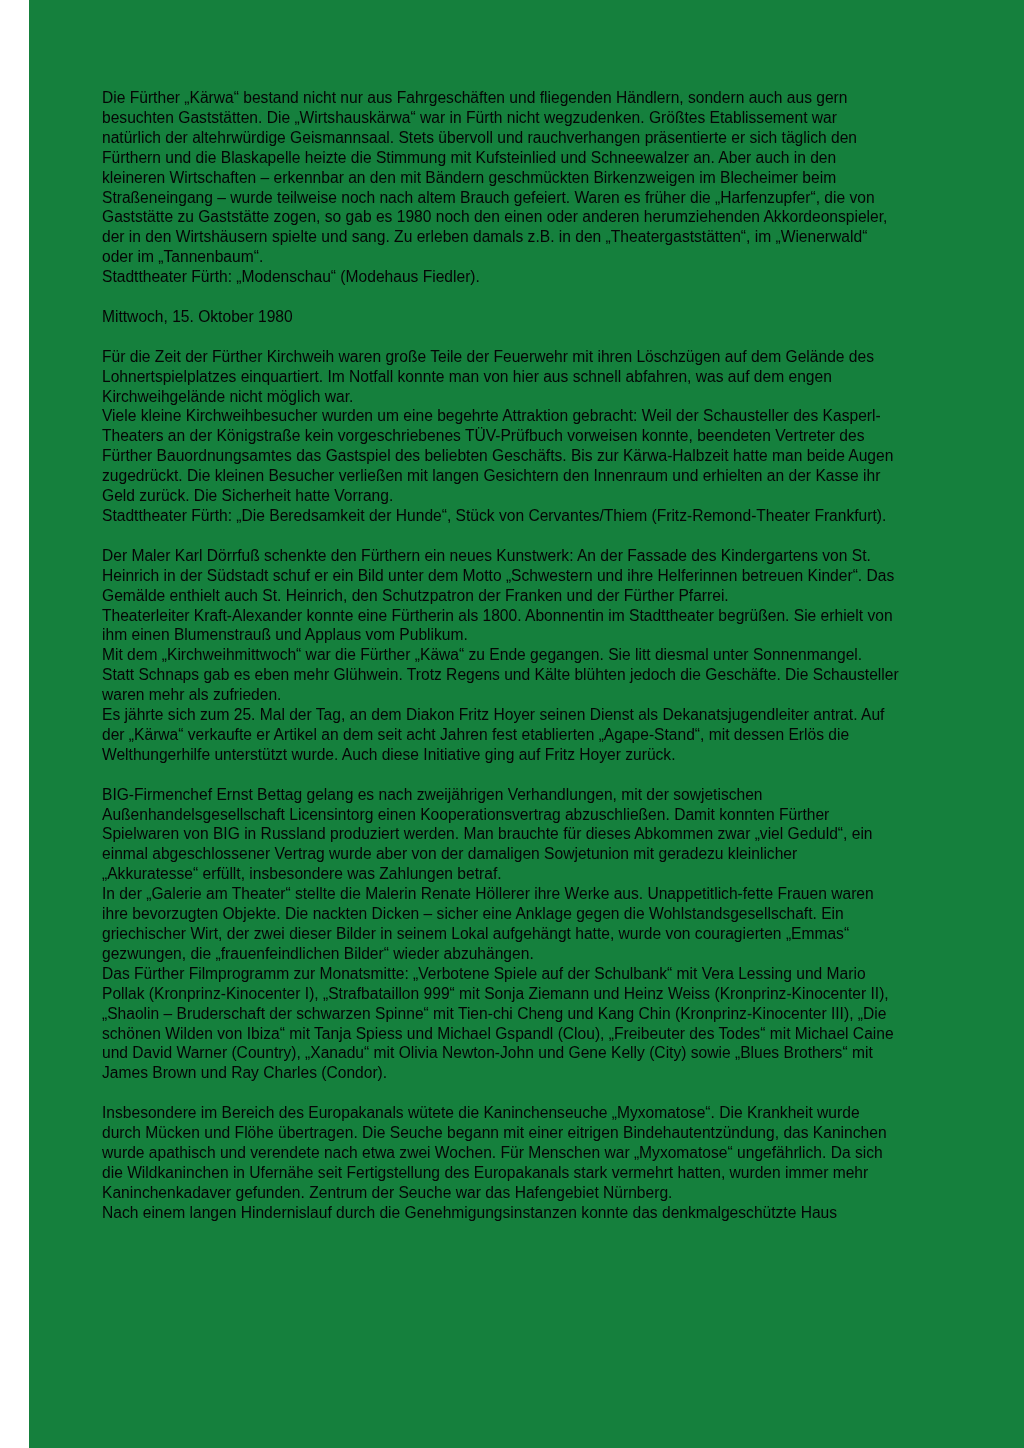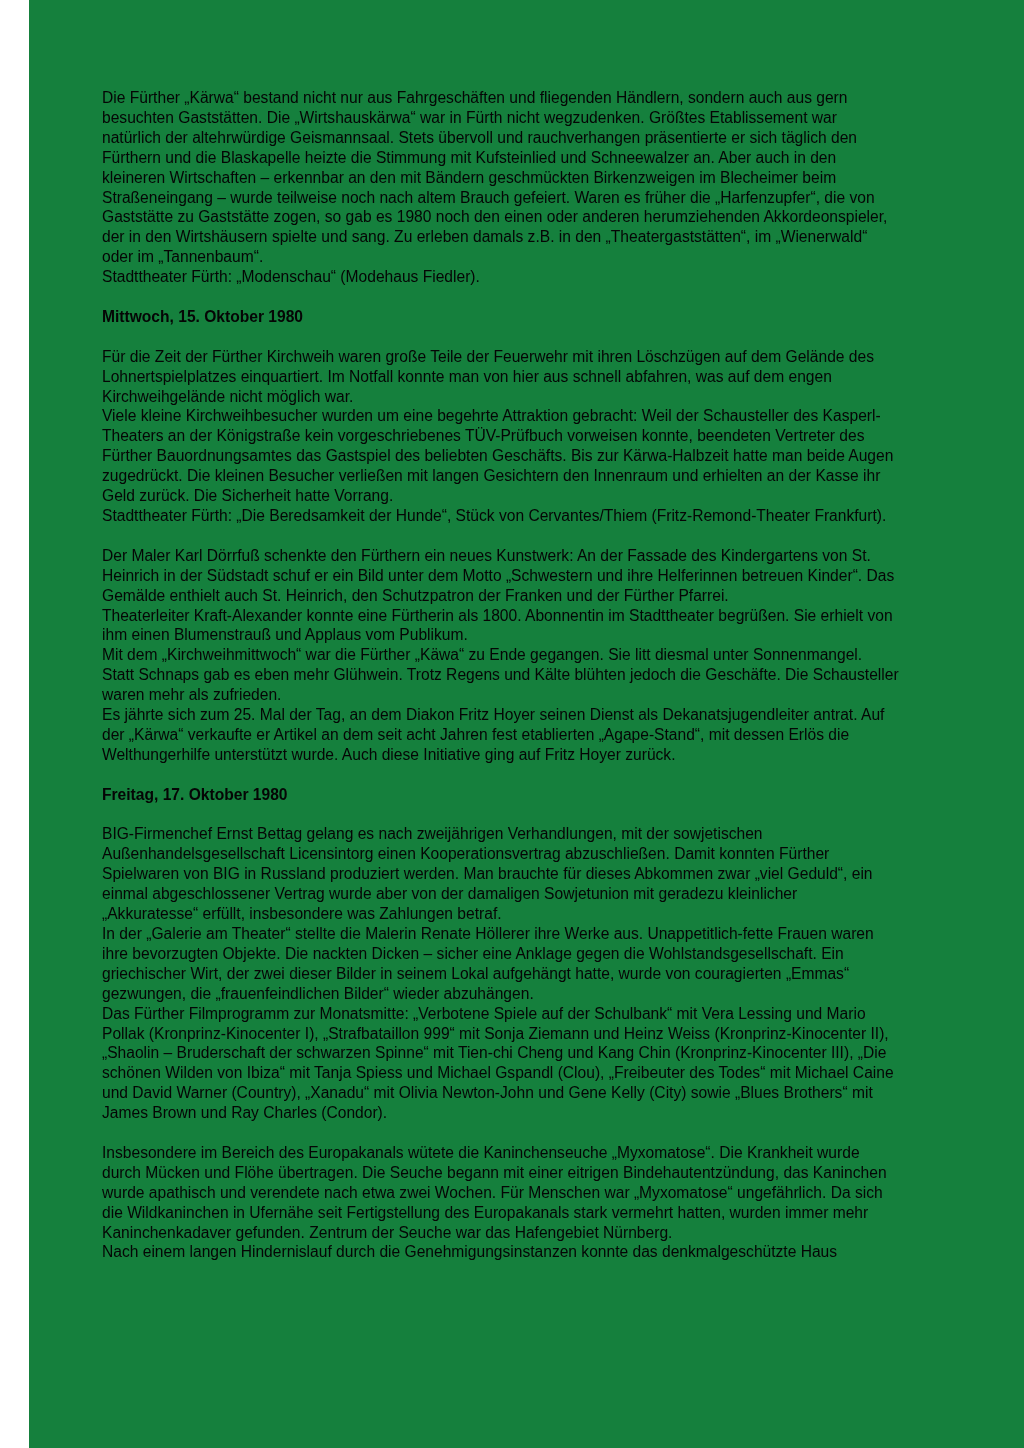--- a/index.html
+++ b/index.html
@@ -24,21 +24,21 @@
   }
   .para {
     margin: 0 0 19.9px 0;
     white-space: pre;
     font-weight: 400;
   }
   .heading {
     margin: 0 0 19.9px 0;
     font-size: 15.6px;
     line-height: 19.9px;
-    font-weight: 700;
+    font-weight: 400;
     white-space: pre;
   }
   .footer {
     position: absolute;
     top: 1345px;
     left: 0;
     width: 1024px;
     text-align: center;
     font-family: "Liberation Serif", serif;
     font-size: 15px;
@@ -74,21 +74,20 @@
 Heinrich in der Südstadt schuf er ein Bild unter dem Motto „Schwestern und ihre Helferinnen betreuen Kinder“. Das
 Gemälde enthielt auch St. Heinrich, den Schutzpatron der Franken und der Fürther Pfarrei.
 Theaterleiter Kraft-Alexander konnte eine Fürtherin als 1800. Abonnentin im Stadttheater begrüßen. Sie erhielt von
 ihm einen Blumenstrauß und Applaus vom Publikum.
 Mit dem „Kirchweihmittwoch“ war die Fürther „Käwa“ zu Ende gegangen. Sie litt diesmal unter Sonnenmangel.
 Statt Schnaps gab es eben mehr Glühwein. Trotz Regens und Kälte blühten jedoch die Geschäfte. Die Schausteller
 waren mehr als zufrieden.
 Es jährte sich zum 25. Mal der Tag, an dem Diakon Fritz Hoyer seinen Dienst als Dekanatsjugendleiter antrat. Auf
 der „Kärwa“ verkaufte er Artikel an dem seit acht Jahren fest etablierten „Agape-Stand“, mit dessen Erlös die
 Welthungerhilfe unterstützt wurde. Auch diese Initiative ging auf Fritz Hoyer zurück.</p>
-    <h2 class="heading">Freitag, 17. Oktober 1980</h2>
     <p class="para">BIG-Firmenchef Ernst Bettag gelang es nach zweijährigen Verhandlungen, mit der sowjetischen
 Außenhandelsgesellschaft Licensintorg einen Kooperationsvertrag abzuschließen. Damit konnten Fürther
 Spielwaren von BIG in Russland produziert werden. Man brauchte für dieses Abkommen zwar „viel Geduld“, ein
 einmal abgeschlossener Vertrag wurde aber von der damaligen Sowjetunion mit geradezu kleinlicher
 „Akkuratesse“ erfüllt, insbesondere was Zahlungen betraf.
 In der „Galerie am Theater“ stellte die Malerin Renate Höllerer ihre Werke aus. Unappetitlich-fette Frauen waren
 ihre bevorzugten Objekte. Die nackten Dicken – sicher eine Anklage gegen die Wohlstandsgesellschaft. Ein
 griechischer Wirt, der zwei dieser Bilder in seinem Lokal aufgehängt hatte, wurde von couragierten „Emmas“
 gezwungen, die „frauenfeindlichen Bilder“ wieder abzuhängen.
 Das Fürther Filmprogramm zur Monatsmitte: „Verbotene Spiele auf der Schulbank“ mit Vera Lessing und Mario

